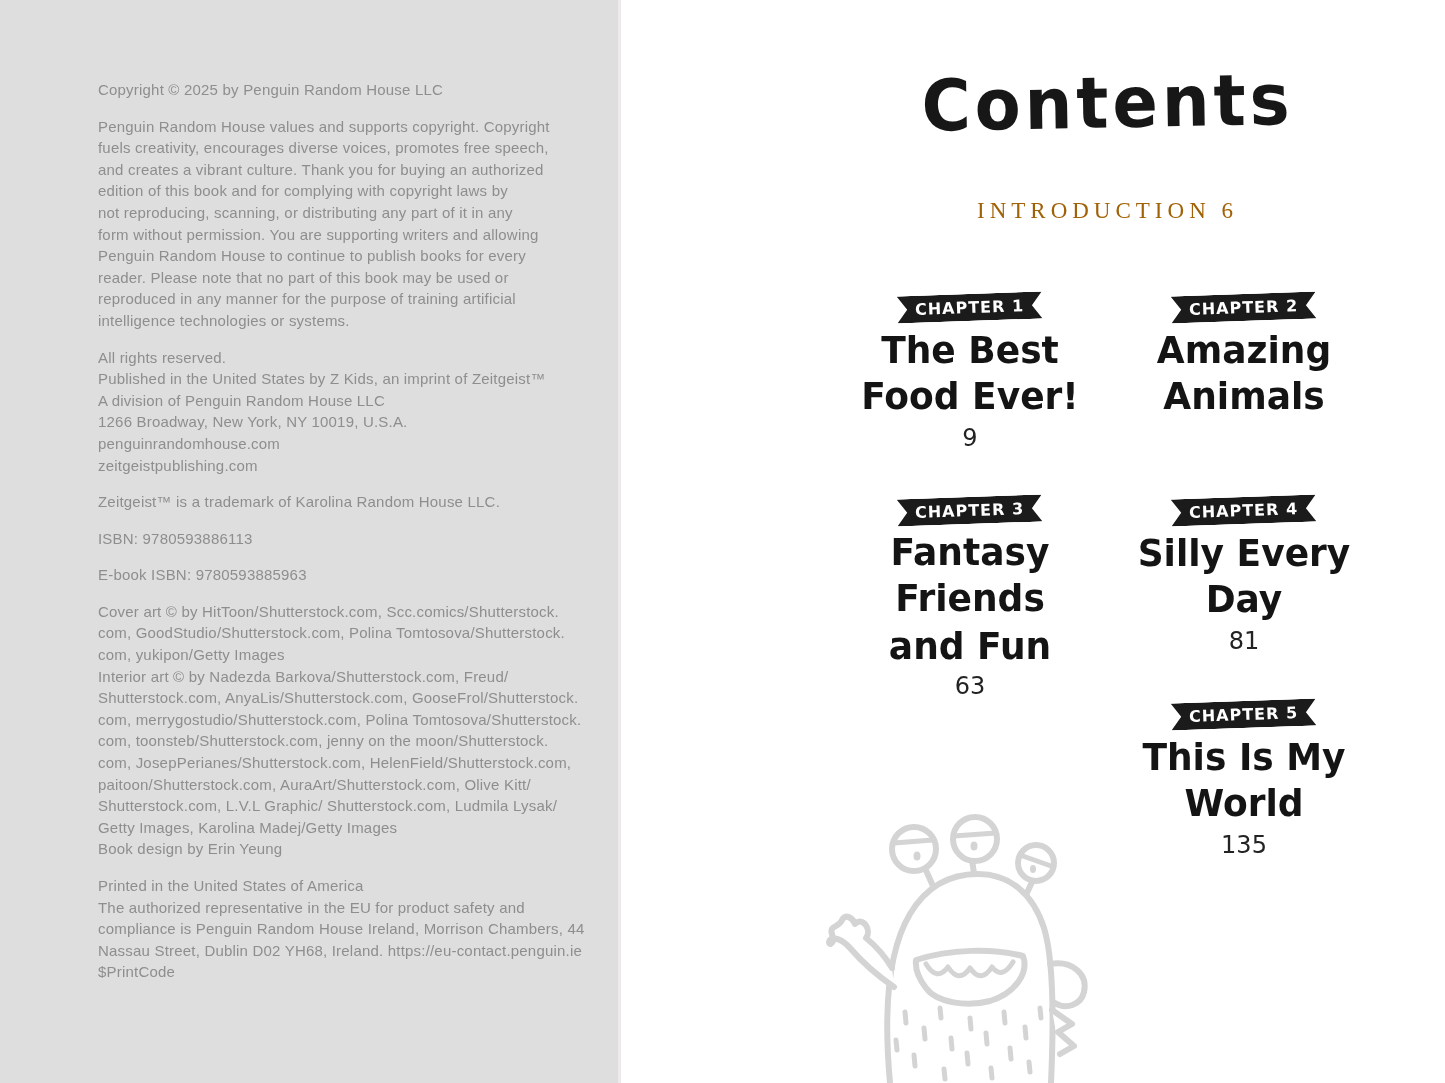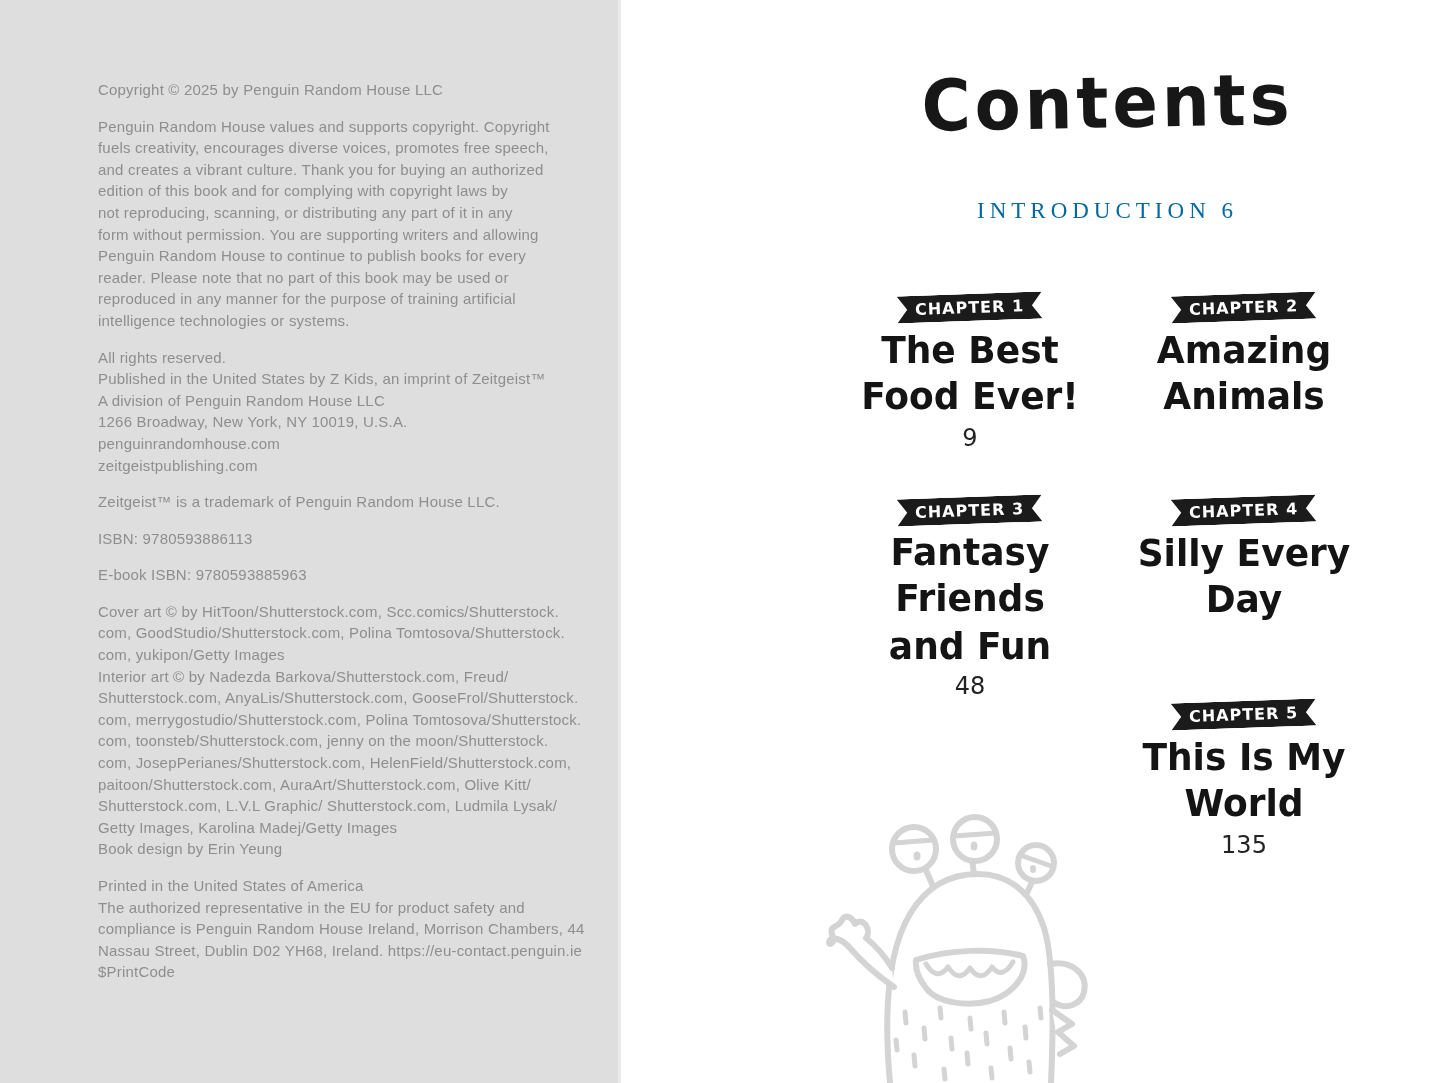--- a/index.html
+++ b/index.html
@@ -30,21 +30,21 @@
     text-align: center;
     font-family: "DejaVu Sans", sans-serif;
     font-weight: bold; font-size: 67px; color: #171717;
     letter-spacing: 4px;
     transform: scaleY(1.06) rotate(-1deg);
   }
   .toc-intro {
     position: absolute; left: 770px; top: 198px; width: 675px;
     text-align: center;
     font-family: "Liberation Serif", serif;
-    font-size: 23px; color: #0369a1; letter-spacing: 5px;
+    font-size: 23px; color: #a16207; letter-spacing: 5px;
   }
 
   .chapter {
     position: absolute; width: 280px; text-align: center;
   }
   .ch-1 { left: 830px; top: 294px; }
   .ch-2 { left: 1104px; top: 294px; }
   .ch-3 { left: 830px; top: 497px; }
   .ch-4 { left: 1104px; top: 497px; }
   .ch-5 { left: 1104px; top: 701px; }
@@ -90,21 +90,21 @@
 Penguin Random House to continue to publish books for every
 reader. Please note that no part of this book may be used or
 reproduced in any manner for the purpose of training artificial
 intelligence technologies or systems.</p>
     <p>All rights reserved.
 Published in the United States by Z Kids, an imprint of Zeitgeist™
 A division of Penguin Random House LLC
 1266 Broadway, New York, NY 10019, U.S.A.
 penguinrandomhouse.com
 zeitgeistpublishing.com</p>
-    <p>Zeitgeist™ is a trademark of Penguin Random House LLC.</p>
+    <p>Zeitgeist™ is a trademark of Karolina Random House LLC.</p>
     <p>ISBN: 9780593886113</p>
     <p>E-book ISBN: 9780593885963</p>
     <p>Cover art © by HitToon/Shutterstock.com, Scc.comics/Shutterstock.
 com, GoodStudio/Shutterstock.com, Polina Tomtosova/Shutterstock.
 com, yukipon/Getty Images
 Interior art © by Nadezda Barkova/Shutterstock.com, Freud/
 Shutterstock.com, AnyaLis/Shutterstock.com, GooseFrol/Shutterstock.
 com, merrygostudio/Shutterstock.com, Polina Tomtosova/Shutterstock.
 com, toonsteb/Shutterstock.com, jenny on the moon/Shutterstock.
 com, JosepPerianes/Shutterstock.com, HelenField/Shutterstock.com,
@@ -136,27 +136,28 @@
   <div class="chapter-banner">CHAPTER 2</div>
   <div class="chapter-title">Amazing
 Animals</div>
 </div>
 
 <div class="chapter ch-3">
   <div class="chapter-banner">CHAPTER 3</div>
   <div class="chapter-title">Fantasy
 Friends
 and Fun</div>
-  <div class="chapter-page">48</div>
+  <div class="chapter-page">63</div>
 </div>
 
 <div class="chapter ch-4">
   <div class="chapter-banner">CHAPTER 4</div>
   <div class="chapter-title">Silly Every
 Day</div>
+  <div class="chapter-page">81</div>
 </div>
 
 <div class="chapter ch-5">
   <div class="chapter-banner">CHAPTER 5</div>
   <div class="chapter-title">This Is My
 World</div>
   <div class="chapter-page">135</div>
 </div>
 
 <svg class="monster" viewBox="0 0 295 271" fill="none" stroke="#d4d4d4" stroke-width="6" stroke-linecap="round" stroke-linejoin="round">

